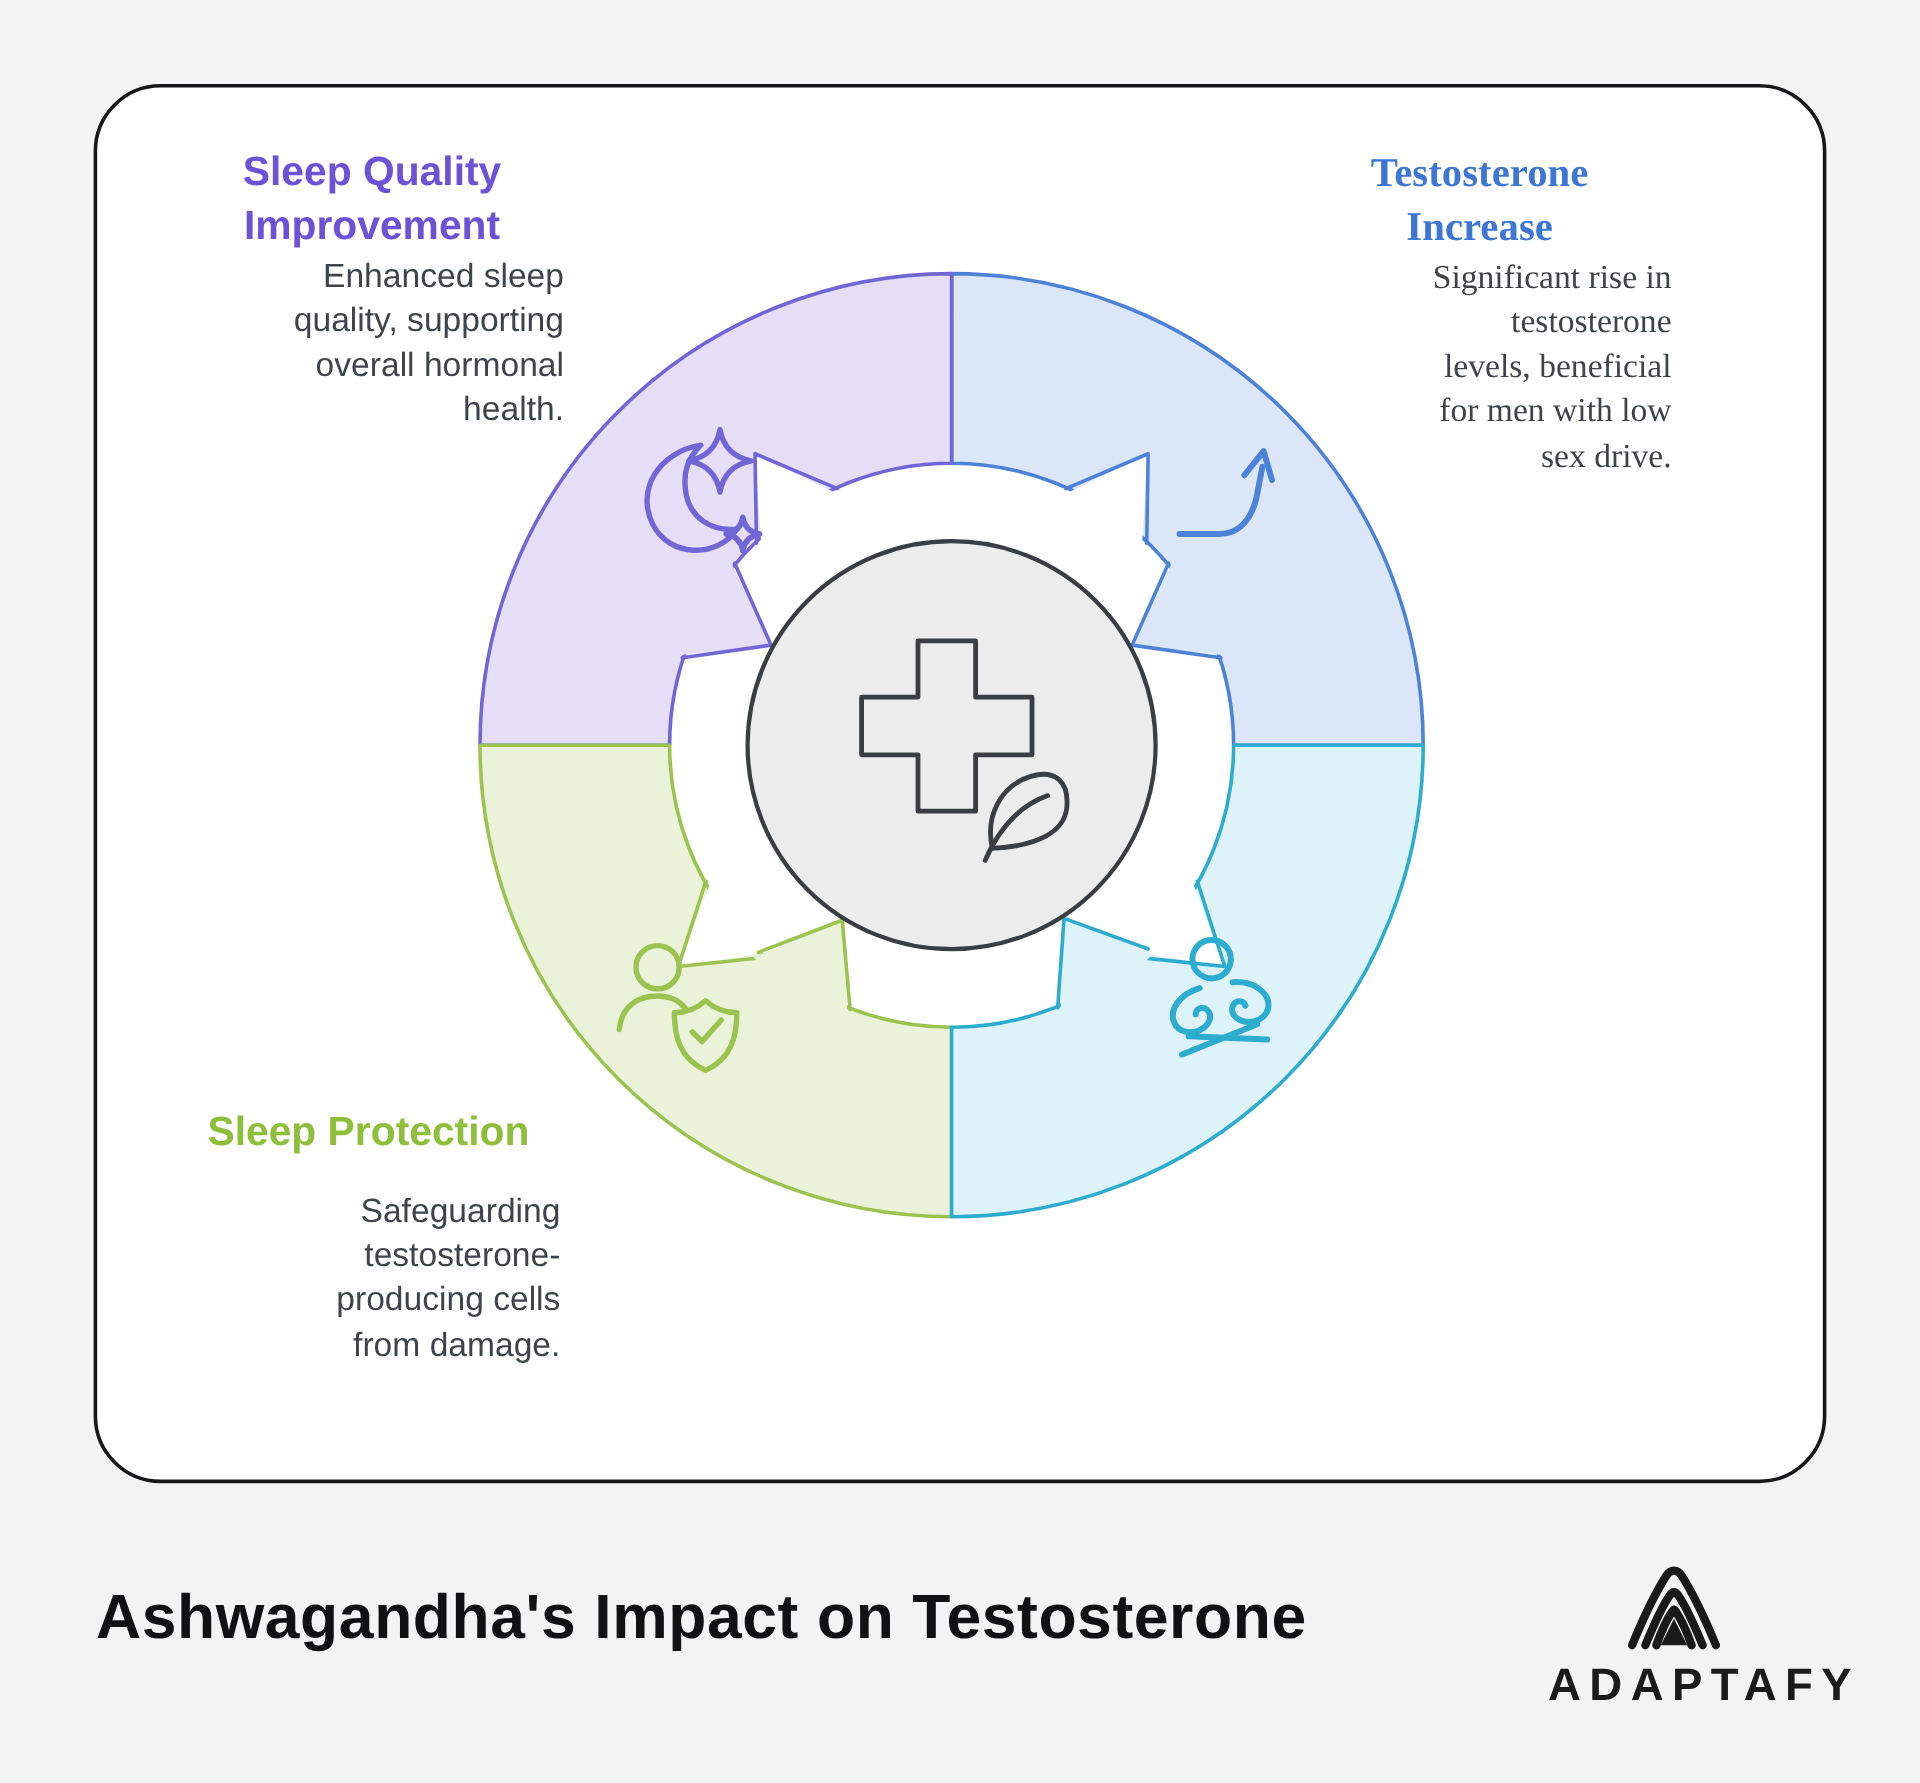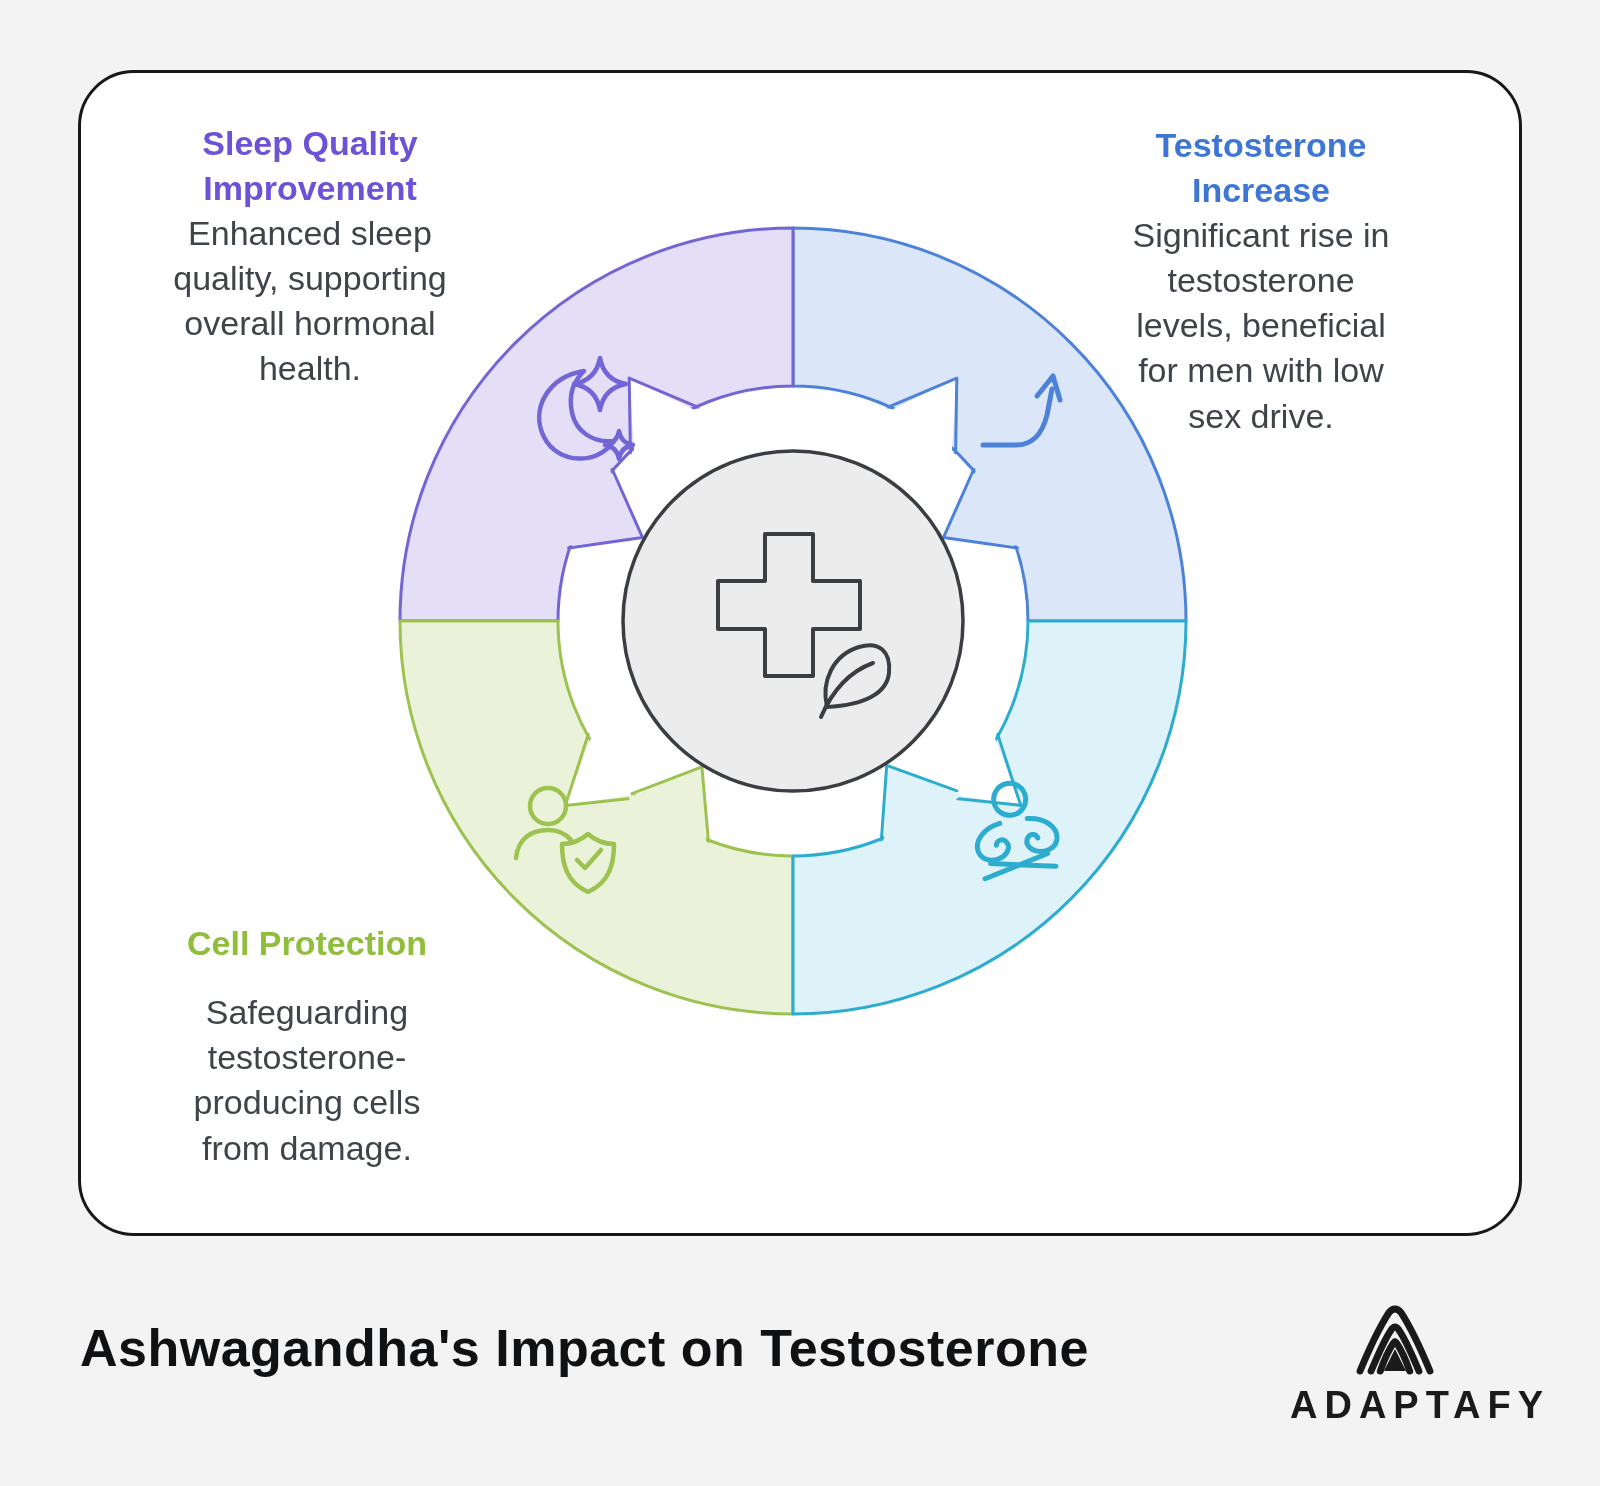--- a/index.html
+++ b/index.html
@@ -13,25 +13,25 @@
   #card{
     position:absolute;left:78px;top:70px;width:1444px;height:1166px;
     background:#FFFFFF;border:3px solid #17181A;border-radius:56px;
     box-sizing:border-box;
   }
   .qtext{position:absolute;text-align:center;}
   .qtitle{
     font-size:34px;font-weight:700;line-height:1.32;white-space:pre-line;
   }
   .qdesc{
-    font-size:34px;font-weight:400;line-height:1.33;color:#3F444B;white-space:pre-line;
+    font-size:28px;font-weight:400;line-height:1.33;color:#3F444B;white-space:pre-line;text-align:right;
   }
   .qdesc.gap{margin-top:24px;}
   .qt-tl{left:69px;top:48px;width:320px;}
-  .qt-tr{left:1020px;top:50px;width:320px;}
+  .qt-tr{left:992px;top:50px;width:320px;font-family:Liberation Serif, serif;}
   .qt-bl{left:66px;top:848px;width:320px;}
   .qt-br{left:1024px;top:828px;width:320px;}
   #ring-svg{position:absolute;left:292px;top:128px;width:840px;height:840px;}
   #footer-title{
     position:absolute;left:80px;top:1318px;
     font-size:52px;font-weight:700;color:#101113;letter-spacing:0.5px;
   }
   #brand{position:absolute;left:1290px;top:1298px;width:210px;text-align:center;}
   #brand svg{display:block;margin:0 auto;}
   #brand-name{
@@ -58,21 +58,21 @@
       <div class="qtitle" style="color: rgb(61, 118, 212);">Testosterone
 Increase</div>
       <div class="qdesc">Significant rise in
 testosterone
 levels, beneficial
 for men with low
 sex drive.</div>
     </div>
 
     <div class="qtext qt-bl">
-      <div class="qtitle" style="color: rgb(143, 190, 59);">Cell Protection</div>
+      <div class="qtitle" style="color: rgb(143, 190, 59);">Sleep Protection</div>
       <div class="qdesc gap">Safeguarding
 testosterone-
 producing cells
 from damage.</div>
     </div>
 
     <div class="qtext qt-br">
     </div>
 
     <svg id="ring-svg" viewBox="-420 -420 840 840" xmlns="http://www.w3.org/2000/svg">

